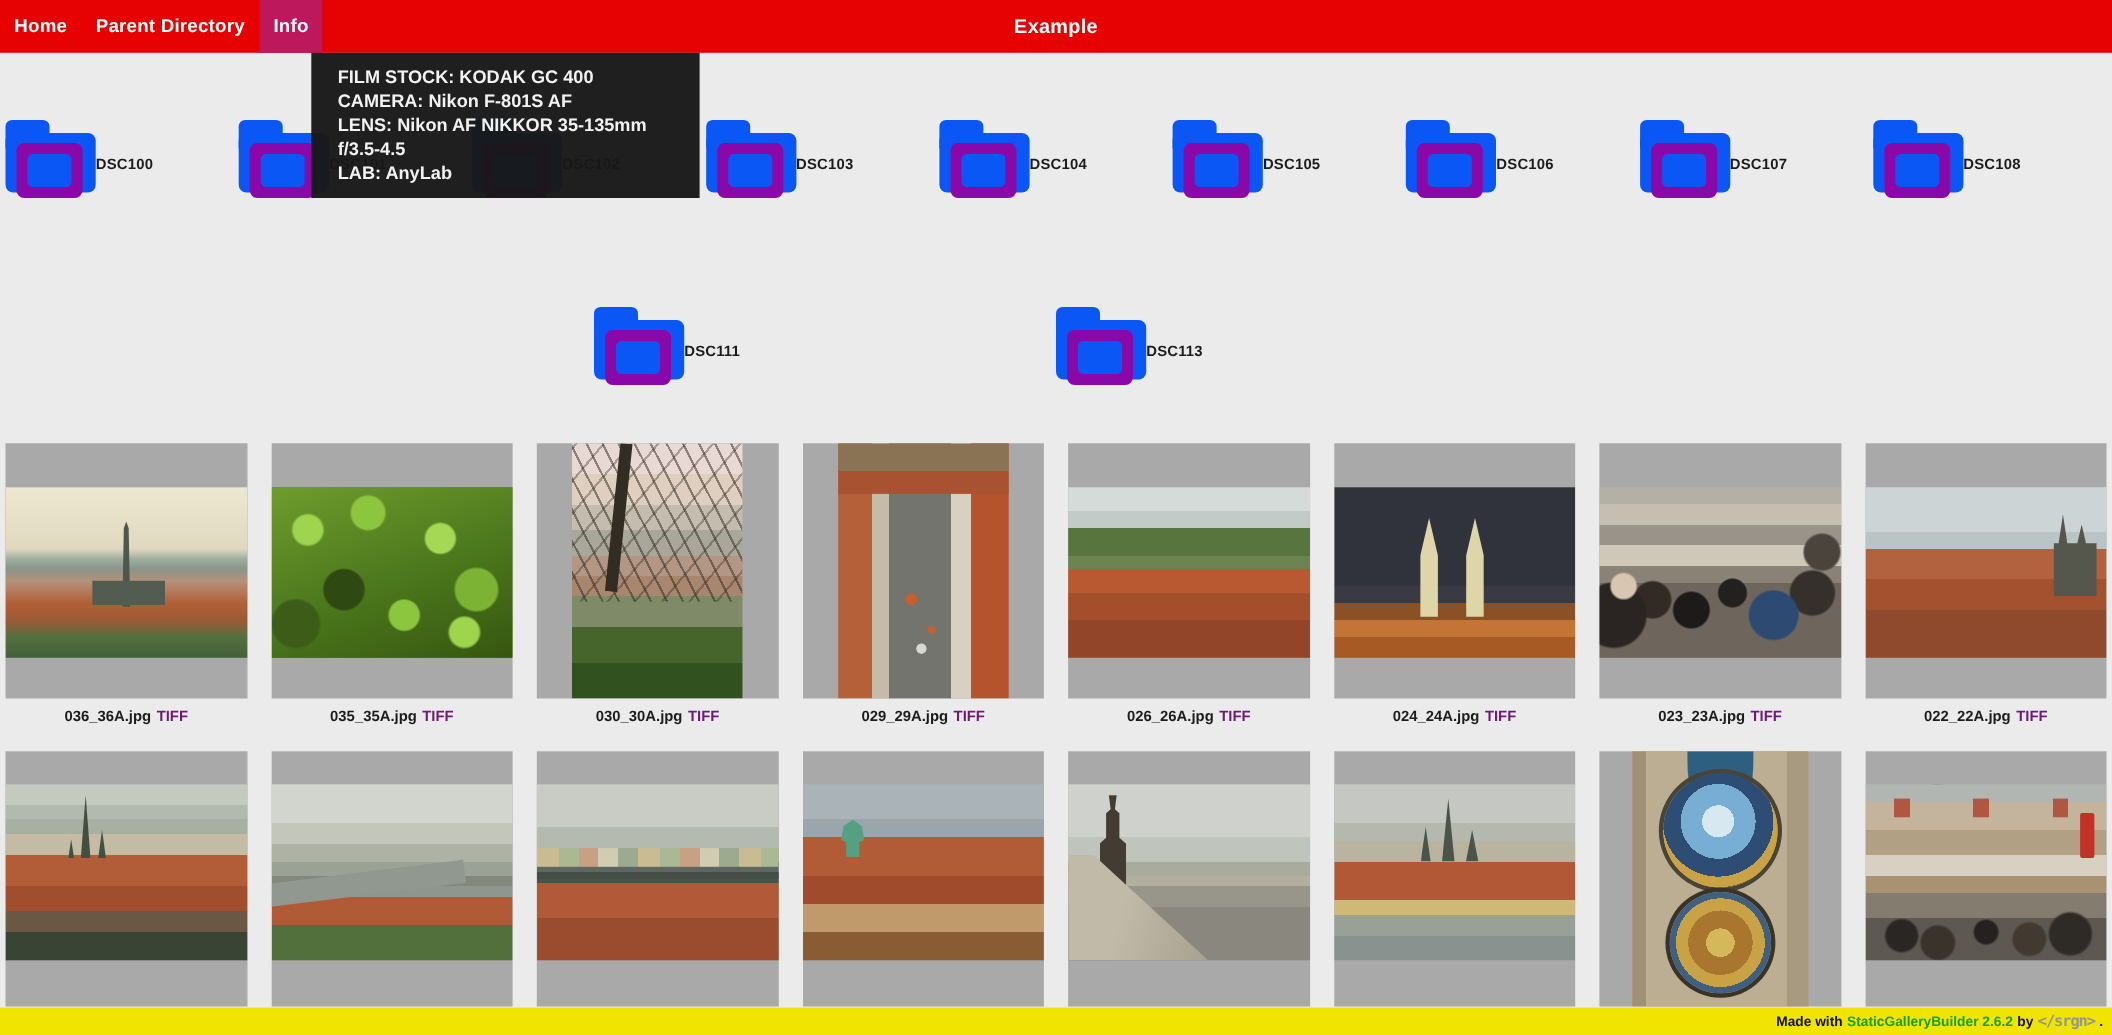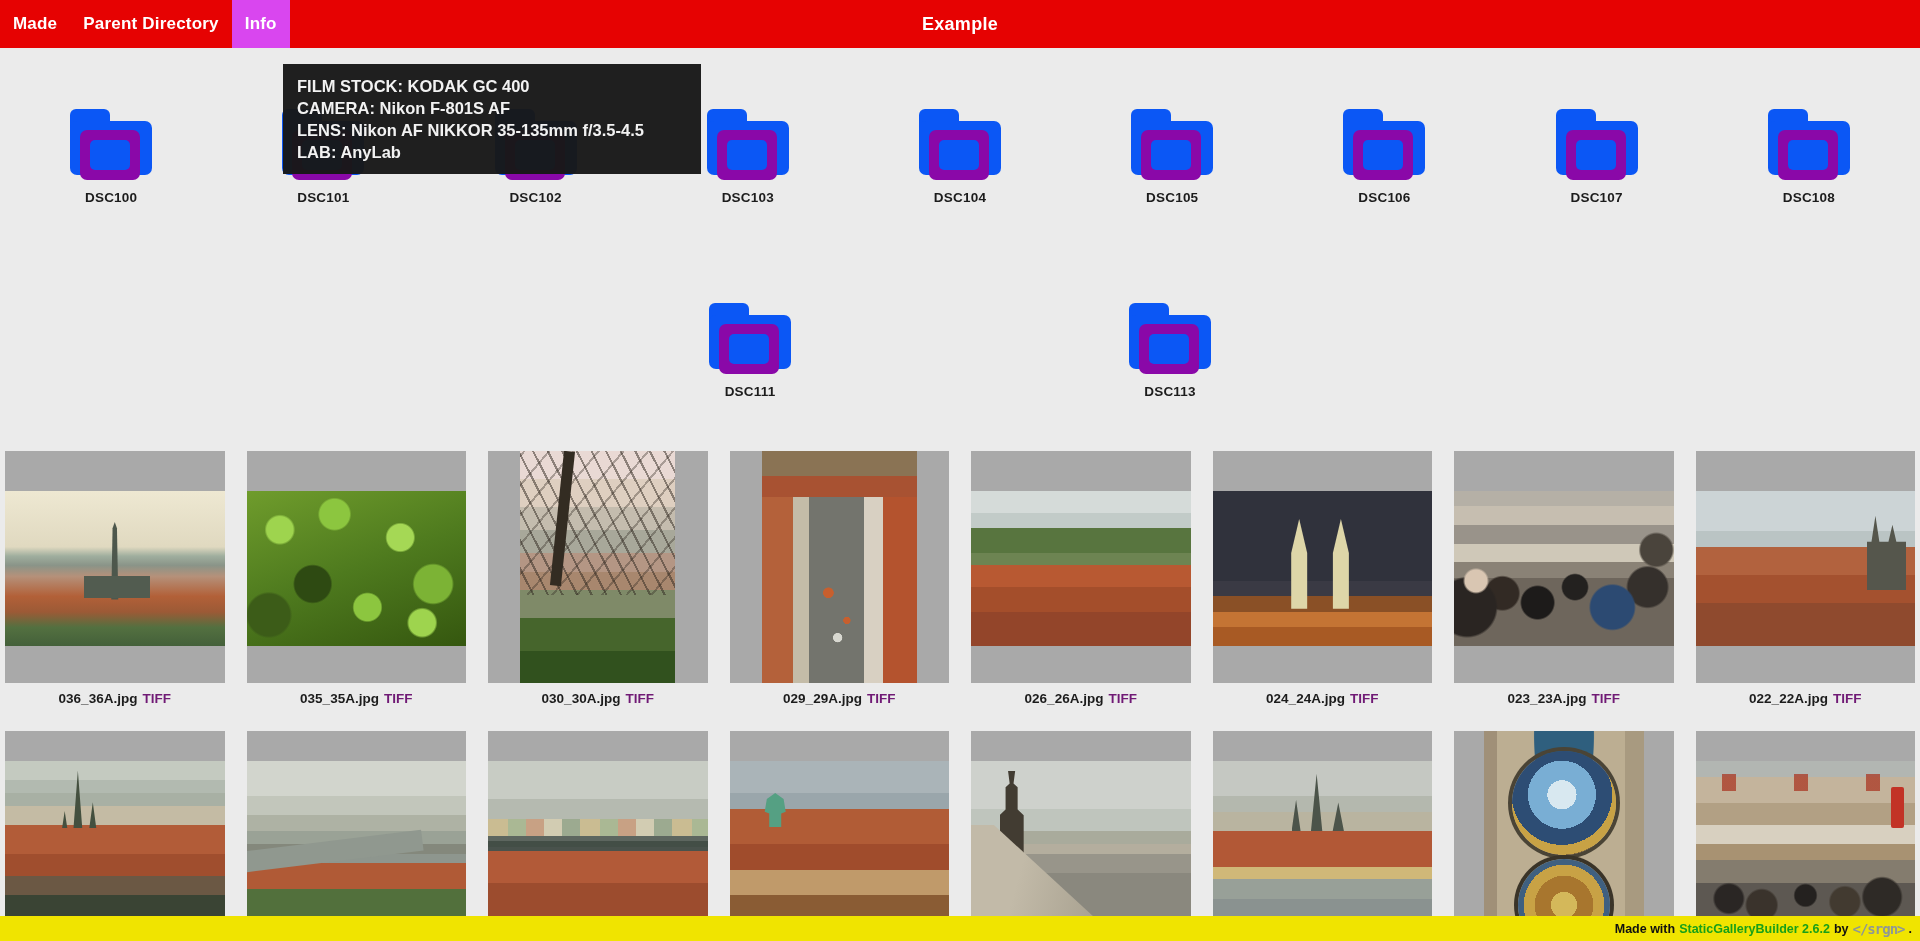--- a/index.html
+++ b/index.html
@@ -2,32 +2,32 @@
 <html><head>
 <meta charset="utf-8">
 <style>
   * { margin:0; padding:0; box-sizing:border-box; }
   html,body { width:1920px; height:941px; overflow:hidden; }
   body { background:#ebebeb; font-family:"Liberation Sans",sans-serif; position:relative; }
 
   
   .navbar { height:48px; background:#e60202; display:flex; align-items:stretch; position:relative; z-index:5; }
   .nav-item { display:flex; align-items:center; padding:0 13px; color:#fff; font-weight:bold; font-size:17px; cursor:pointer; letter-spacing:.2px; }
-  .nav-item.active { background:#d946ef; }
+  .nav-item.active { background:#be185d; }
   .nav-title { position:absolute; inset:0; display:flex; align-items:center; justify-content:center; color:#fff; font-weight:bold; font-size:18px; pointer-events:none; letter-spacing:.3px; }
 
   
-  .tooltip { position:absolute; left:283px; top:64px; width:418px; background:rgba(24,24,24,.97); color:#f2f2f2; padding:11px 14px; font-size:16.5px; line-height:22px; font-weight:bold; z-index:10; }
+  .tooltip { position:absolute; left:283px; top:48px; width:353px; background:rgba(24,24,24,.97); color:#f2f2f2; padding:11px 24px; font-size:16.5px; line-height:22px; font-weight:bold; z-index:10; }
 
   
   .folders-row1 { display:flex; padding:0 5px; margin-top:61px; }
   .folders-row1 .fcell { flex:1; }
   .folders-row2 { display:flex; justify-content:center; margin-top:98px; }
   .folders-row2 .fcell { flex:0 0 420px; }
-  .fcell { display:flex; flex-direction:column; align-items:center; cursor:pointer; }
+  .fcell { display:flex; flex-direction:row; align-items:center; cursor:pointer; }
   .folder { width:82px; height:72px; position:relative; }
   .folder .tab  { position:absolute; left:0; top:0; width:40px; height:26px; background:#0b57f5; border-radius:6px 6px 0 0; }
   .folder .body { position:absolute; left:0; top:12px; width:100%; height:54px; background:#0b57f5; border-radius:7px; }
   .folder .ring { position:absolute; left:10px; top:21px; width:60px; height:50px; background:#8a08a8; border-radius:7px; }
   .folder .ring::after { content:""; position:absolute; inset:10px; background:#0b57f5; border-radius:5px; }
   .flabel { margin-top:9px; font-size:13.5px; font-weight:bold; color:#1c1c1c; letter-spacing:.2px; }
 
   
   .thumbs { margin-top:52px; padding:0 5px; display:flex; gap:22px; }
   .tcol { flex:1; min-width:0; }
@@ -141,21 +141,21 @@
   .footer { position:absolute; left:0; right:0; bottom:0; height:25px; background:#f0e400; display:flex; align-items:center; justify-content:flex-end; padding-right:8px; gap:4px; font-size:12.5px; font-weight:bold; color:#111; z-index:20; }
   .footer .builder { color:#18a018; }
   .footer .brand { color:#8f9894; font-family:"DejaVu Sans Mono",monospace; font-size:14px; font-weight:bold; letter-spacing:-1px; cursor:pointer; }
 </style>
 </head>
 <body>
 
 <div class="navbar">
   <div id="nav-items" style="display:flex;align-items:stretch;">
       <div class="nav-item">
-    <span>Made</span>
+    <span>Home</span>
   </div>
       <div class="nav-item">
     <span>Parent Directory</span>
   </div>
       <div class="nav-item active">
     <span>Info</span>
   </div>
     </div>
   <div class="nav-title">Example</div>
 </div>

